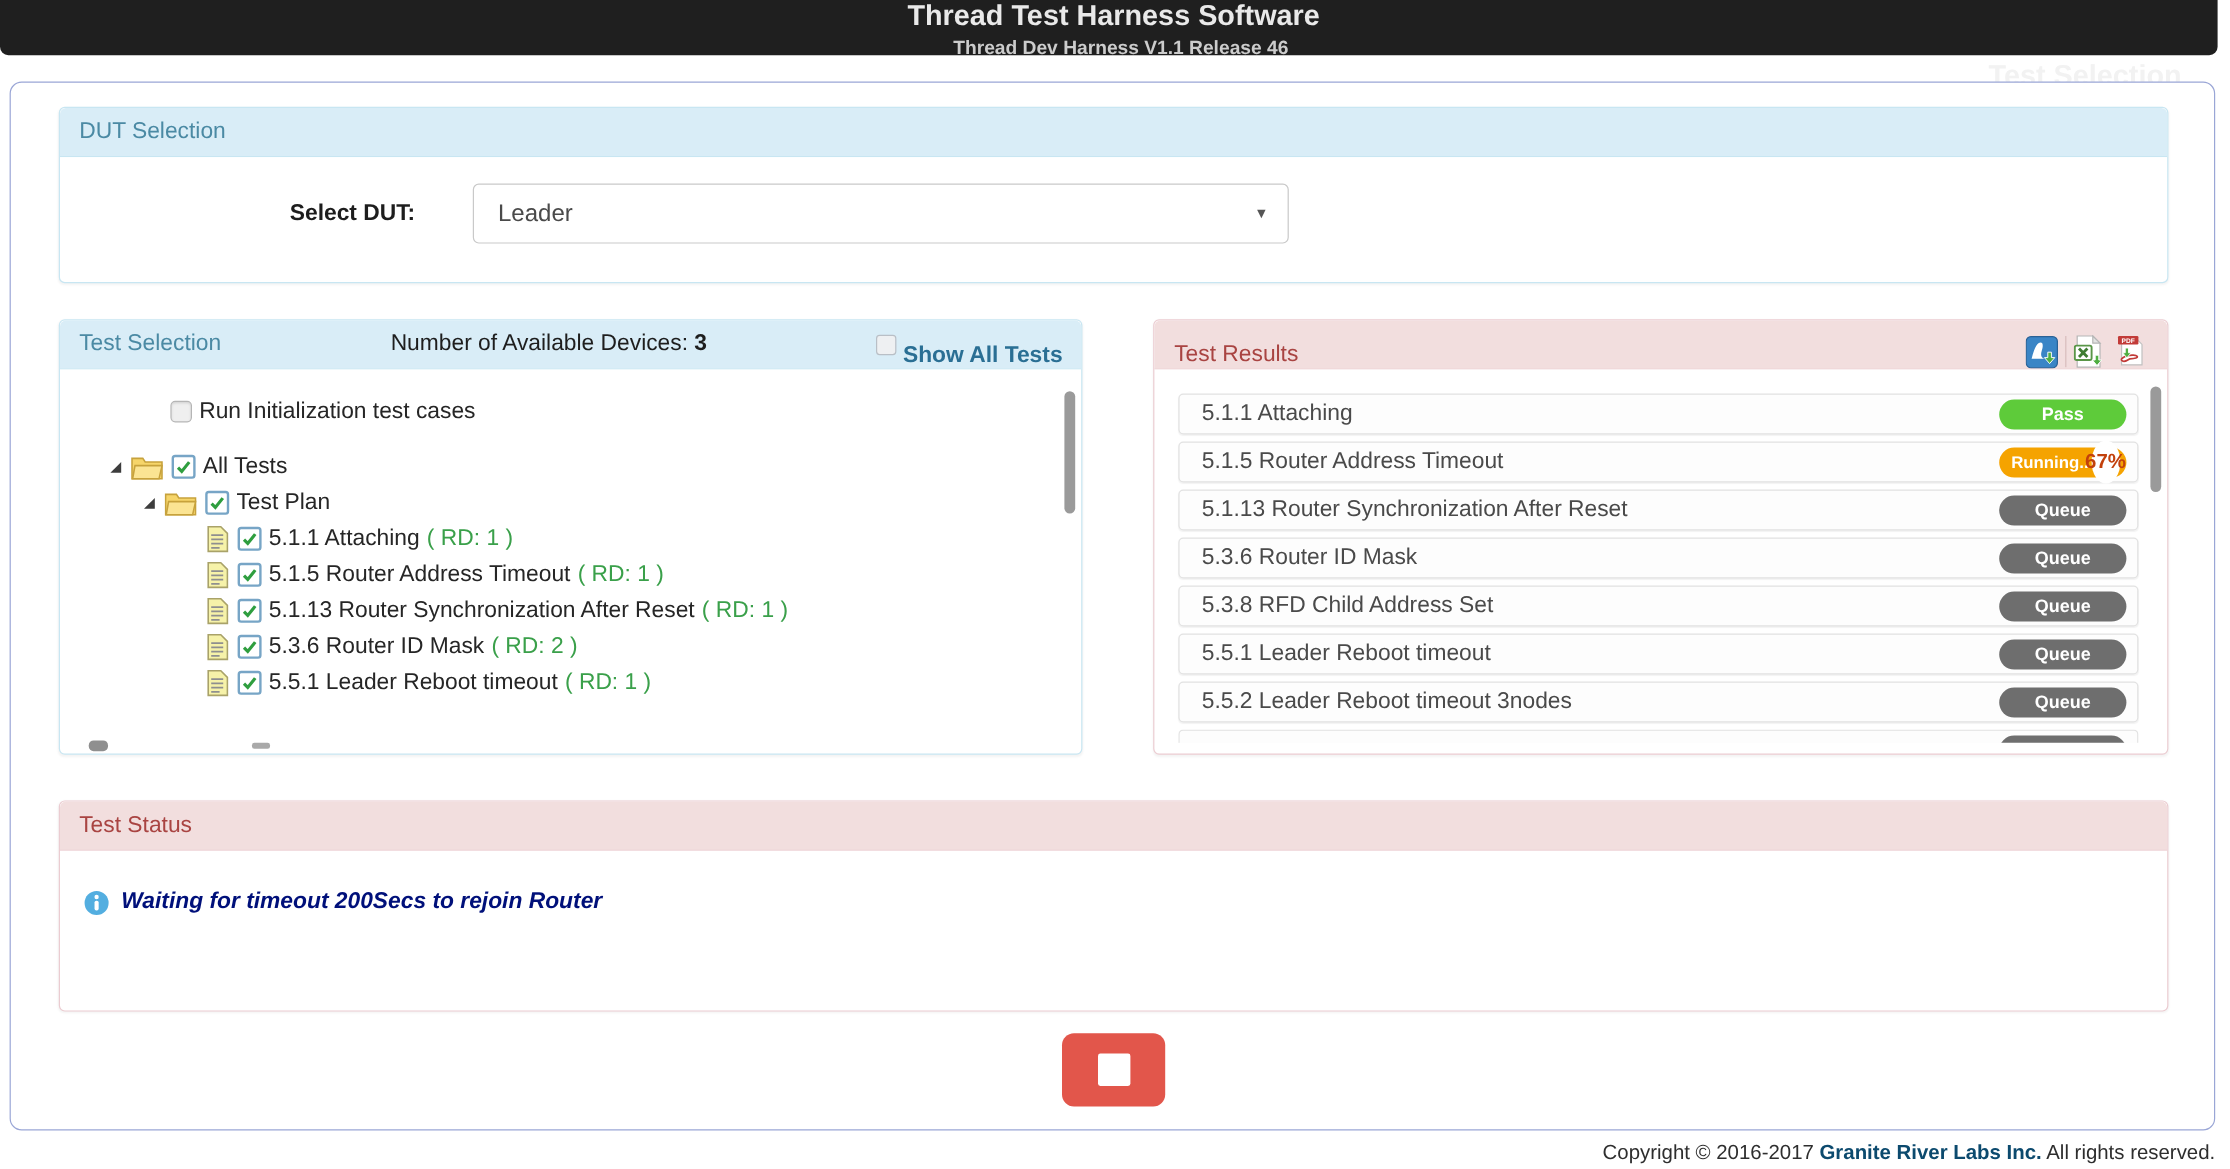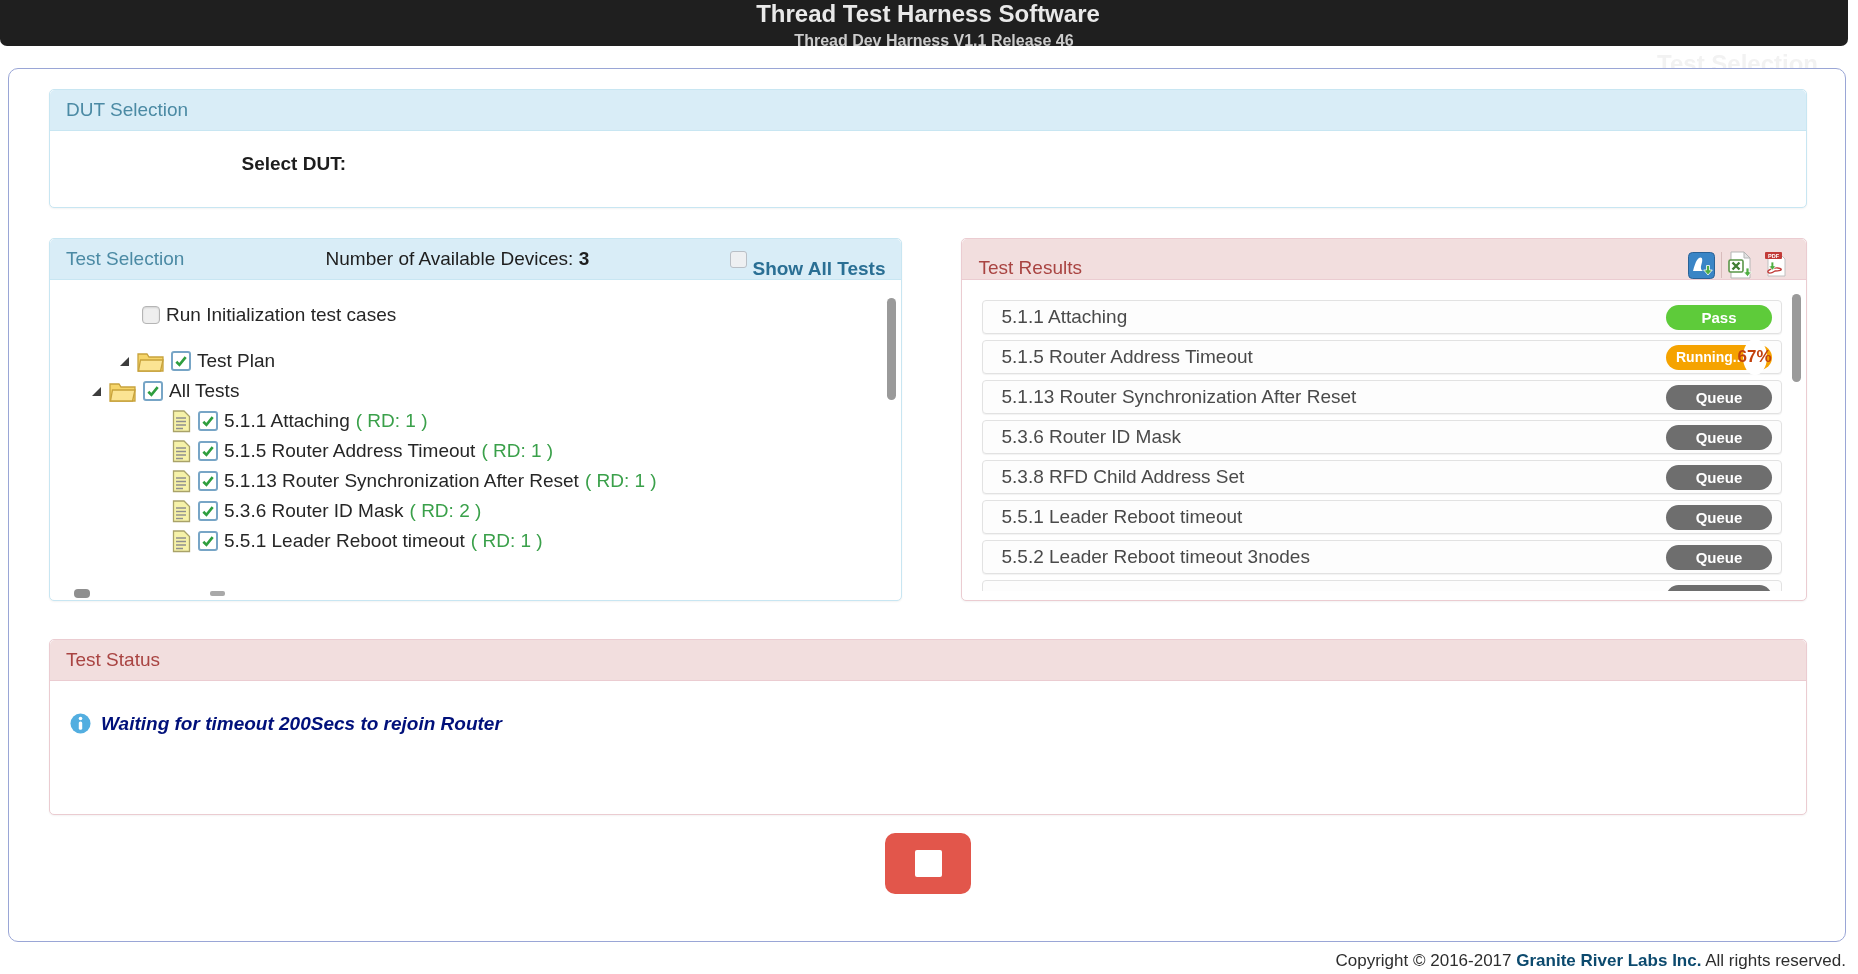--- a/index.html
+++ b/index.html
@@ -75,21 +75,21 @@
   .badge-pass { background:#5ecb3a; }
   .badge-queue { background:#6e6e6e; }
   .badge-running { background:#f5a300; font-size:14px; padding:0 2px 0 10px; justify-content:flex-start; }
   .badge-running .pct { margin-left:2px; width:24px; height:36px; background:#fff; border-radius:50%; color:#c2410c; font-size:17px; font-weight:bold; display:flex; align-items:center; justify-content:center; }
   .res-partial { height:11px; overflow:hidden; }
   .res-partial .res-row { margin-bottom:0; }
 
   
   .status-panel { margin-top:38px; }
   .status-body { height:133px; padding:32px 20px; }
-  .status-line { display:flex; align-items:flex-start; }
+  .status-line { display:flex; align-items:flex-end; }
   .status-msg { margin-left:10px; font-size:19px; font-weight:bold; font-style:italic; color:#00107a; }
 
   
   .stop-wrap { text-align:center; margin-top:18px; }
   .stop-btn { display:inline-flex; width:86px; height:61px; background:#e2564b; border-radius:10px; align-items:center; justify-content:center; cursor:pointer; border:none; }
   .stop-square { width:27px; height:27px; background:#fff; border-radius:2px; }
 
   
   .footer { margin-top:9px; text-align:right; padding-right:12px; font-size:17px; color:#2e2e2e; }
   .footer a { color:#0c4a6e; text-decoration:none; cursor:pointer;font-weight:bold; }
@@ -105,20 +105,24 @@
 
 <div class="container">
 
   <div class="panel panel-info">
     <div class="panel-heading">
       <span>DUT Selection</span>
     </div>
     <div class="dut-body">
       <div class="dut-row">
         <div class="dut-label">Select DUT:</div>
+        <div class="dut-select">
+          <span>Leader</span>
+          <span class="arrow">▼</span>
+        </div>
       </div>
     </div>
   </div>
 
   <div class="two-col">
 
     <div class="panel panel-info sel-panel">
       <div class="panel-heading sel-heading">
         <span class="sel-title">Test Selection</span>
         <span class="sel-devices"><span>Number of Available Devices: </span><b>3</b></span>
@@ -127,46 +131,46 @@
           <span class="lbl">Show All Tests</span>
         </span>
       </div>
       <div class="sel-body">
 
         <div class="tree-row init-row">
           <span class="cb"></span>
           <span class="tree-label" style="margin-left:2px;">Run Initialization test cases</span>
         </div>
 
+        <div class="tree-row indent1">
+          <span class="caret"></span>
+          <svg width="27" height="21" viewBox="0 0 27 21">
+              <path d="M1 3 h9 l2 3 h14 v14 h-25 z" fill="#f6d56a" stroke="#c7a23c" stroke-width="1.3"></path>
+              <path d="M3.5 9 h22.5 l-2.5 11 h-22 z" fill="#fbe493" stroke="#c7a23c" stroke-width="1.3"></path>
+            </svg>
+          <span class="tcb">
+              <svg width="14" height="14" viewBox="0 0 18 18">
+                <polyline points="3,10 7,14 15,4" fill="none" stroke="#2f9e3f" stroke-width="3.4"></polyline>
+              </svg>
+            </span>
+          <span class="tree-label">All Tests</span>
+        </div>
+
         <div class="tree-row indent2">
           <span class="caret"></span>
           <svg width="27" height="21" viewBox="0 0 27 21">
               <path d="M1 3 h9 l2 3 h14 v14 h-25 z" fill="#f6d56a" stroke="#c7a23c" stroke-width="1.3"></path>
               <path d="M3.5 9 h22.5 l-2.5 11 h-22 z" fill="#fbe493" stroke="#c7a23c" stroke-width="1.3"></path>
             </svg>
           <span class="tcb">
               <svg width="14" height="14" viewBox="0 0 18 18">
                 <polyline points="3,10 7,14 15,4" fill="none" stroke="#2f9e3f" stroke-width="3.4"></polyline>
               </svg>
             </span>
           <span class="tree-label">Test Plan</span>
-        </div>
-
-        <div class="tree-row indent1">
-          <span class="caret"></span>
-          <svg width="27" height="21" viewBox="0 0 27 21">
-              <path d="M1 3 h9 l2 3 h14 v14 h-25 z" fill="#f6d56a" stroke="#c7a23c" stroke-width="1.3"></path>
-              <path d="M3.5 9 h22.5 l-2.5 11 h-22 z" fill="#fbe493" stroke="#c7a23c" stroke-width="1.3"></path>
-            </svg>
-          <span class="tcb">
-              <svg width="14" height="14" viewBox="0 0 18 18">
-                <polyline points="3,10 7,14 15,4" fill="none" stroke="#2f9e3f" stroke-width="3.4"></polyline>
-              </svg>
-            </span>
-          <span class="tree-label">All Tests</span>
         </div>
 
         <div class="tree-row indent3">
           <svg width="19" height="23" viewBox="0 0 19 23">
               <path d="M1.5 1 h10.5 l5.5 5.5 v15 h-16 z" fill="#f6f2a9" stroke="#a9a269" stroke-width="1.3"></path>
               <line x1="4" y1="8" x2="14" y2="8" stroke="#8f8f8f" stroke-width="1.4"></line>
               <line x1="4" y1="11.5" x2="14" y2="11.5" stroke="#8f8f8f" stroke-width="1.4"></line>
               <line x1="4" y1="15" x2="14" y2="15" stroke="#8f8f8f" stroke-width="1.4"></line>
               <line x1="4" y1="18.5" x2="11" y2="18.5" stroke="#8f8f8f" stroke-width="1.4"></line>
             </svg>

